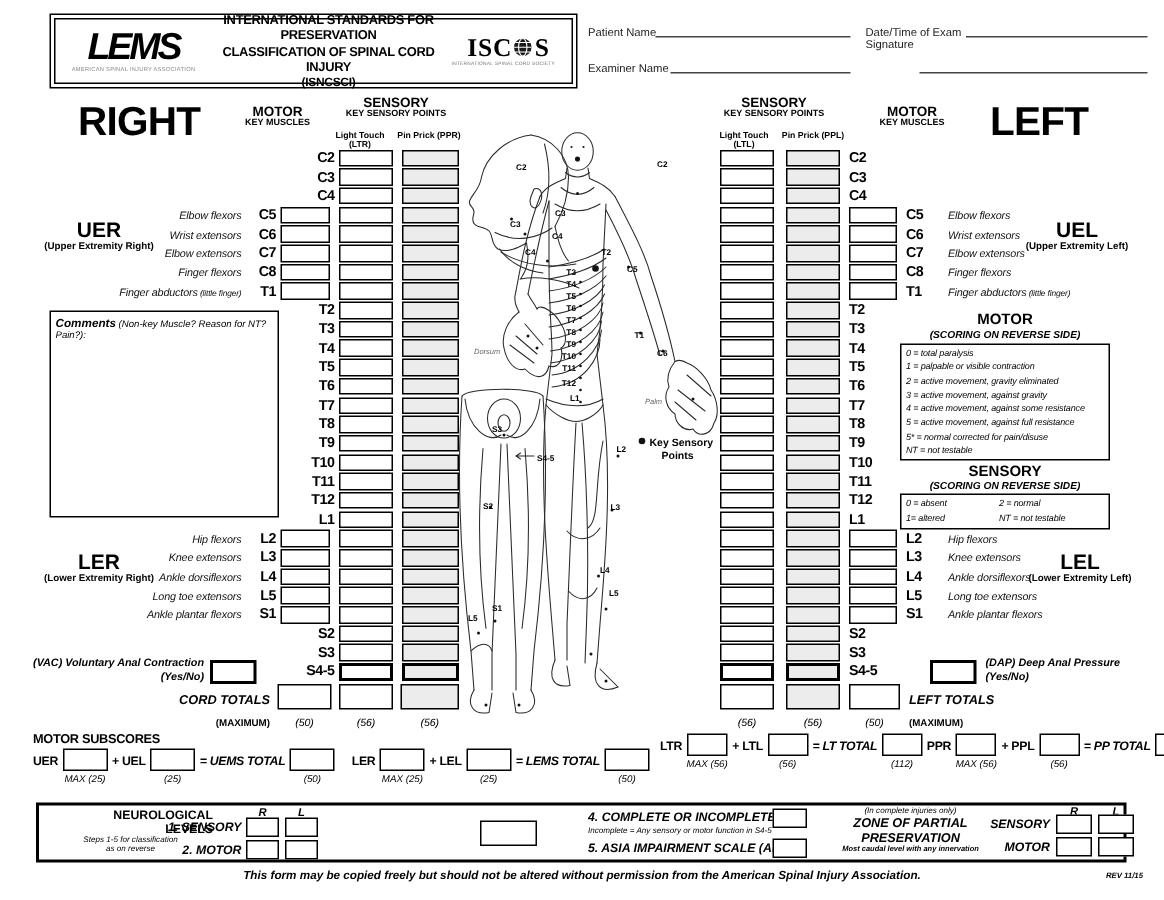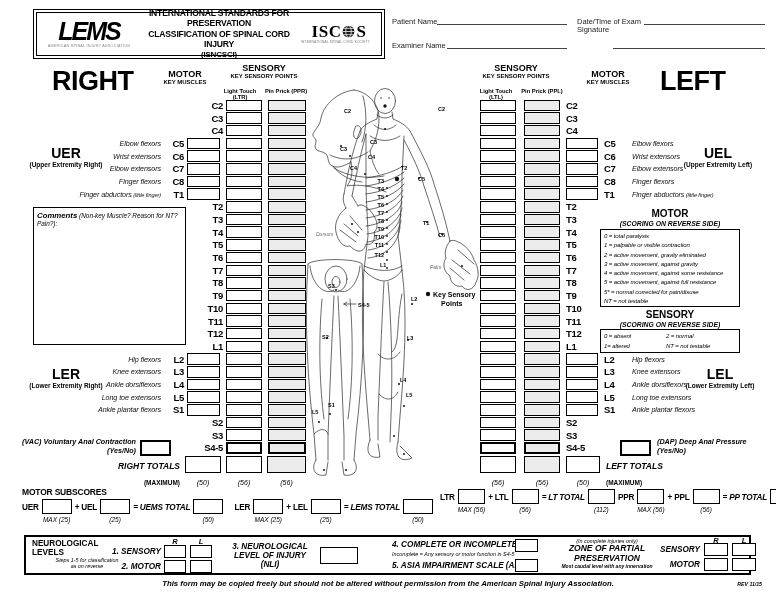--- a/index.html
+++ b/index.html
@@ -70,21 +70,21 @@
   .f-item{font-weight:bold;font-size:8.2px;margin-top:4px;white-space:nowrap;letter-spacing:-0.2px}
   .f-res{font-style:italic}
   .f-col{display:flex;flex-direction:column;align-items:center;margin:0 3px}
   .f-box{width:30px;height:15px;border:1.5px solid #000;background:#fff}
   .f-box.sm{width:27px}
   .f-max{font-size:6.5px;font-style:italic;margin-top:2px;white-space:nowrap}
   .f-gap{width:16px}
   
   .classif{left:24px;top:535px;width:727px;height:40px;border:2px solid #000}
   .classif .c{position:absolute}
-  .cl-title{font-size:8.2px;font-weight:bold;line-height:8.5px;text-align:left}
+  .cl-title{font-size:8.2px;font-weight:bold;line-height:8.5px;text-align:right}
   .cl-sub{font-size:5.4px;font-style:italic;line-height:6px;text-align:center}
   .cl-lab{font-size:8.2px;font-weight:bold;font-style:italic;text-align:right;white-space:nowrap}
   .cl-box{border:1.5px solid #000;background:#fff;position:absolute}
   .rl{font-size:7.5px;font-weight:bold;font-style:italic;text-align:center}
   .cl-note{font-size:5.4px;font-style:italic;white-space:nowrap}
   .zpp-t{font-size:8.5px;font-weight:bold;font-style:italic;line-height:9.5px;text-align:center}
   .zpp-s{font-size:5px;font-weight:bold;font-style:italic;text-align:center}
   
   .footer{left:0;top:579px;width:776px;text-align:center;font-size:7.8px;font-weight:bold;font-style:italic}
   .rev{right:14px;top:581px;font-size:5.2px;font-weight:bold;font-style:italic}
@@ -560,21 +560,21 @@
     <div>(VAC) Voluntary Anal Contraction</div>
     <div>(Yes/No)</div>
   </div>
   <div class="bold-box" style="left:140px;top:440px;width:31px;height:16px"></div>
   <div class="bold-box" style="left:620px;top:440px;width:31px;height:16px"></div>
   <div class="anal-label" style="left:657px;top:437px;width:115px;text-align:left">
     <div>(DAP) Deep Anal Pressure</div>
     <div>(Yes/No)</div>
   </div>
 
-  <div class="tot-label" style="left:96px;top:461px;width:84px;text-align:right">RIGHT TOTALS</div>
+  <div class="tot-label" style="left:96px;top:461px;width:84px;text-align:right">CORD TOTALS</div>
   <div class="tbox" style="left:185px;top:456px;width:36px"></div>
   <div class="tbox" style="left:226px;top:456px;width:36px"></div>
   <div class="tbox gray" style="left:267px;top:456px;width:39px"></div>
   <div class="maxword" style="left:112px;top:479px;width:68px">(MAXIMUM)</div>
   <div class="maxlbl" style="left:185px;top:479px;width:36px">(50)</div>
   <div class="maxlbl" style="left:226px;top:479px;width:36px">(56)</div>
   <div class="maxlbl" style="left:267px;top:479px;width:39px">(56)</div>
 
   <div class="tbox" style="left:480px;top:456px;width:36px"></div>
   <div class="tbox gray" style="left:524px;top:456px;width:36px"></div>
@@ -817,25 +817,20 @@
       <div class="cl-sub">as on reverse</div>
     </div>
     <div class="c rl" style="left:138px;top:0;width:22px">R</div>
     <div class="c rl" style="left:164px;top:0;width:22px">L</div>
     <div class="c cl-lab" style="left:60px;top:10px;width:75px">1. SENSORY</div>
     <div class="cl-box" style="left:138px;top:8px;width:22px;height:13px"></div>
     <div class="cl-box" style="left:164px;top:8px;width:22px;height:13px"></div>
     <div class="c cl-lab" style="left:60px;top:25px;width:75px">2. MOTOR</div>
     <div class="cl-box" style="left:138px;top:23px;width:22px;height:13px"></div>
     <div class="cl-box" style="left:164px;top:23px;width:22px;height:13px"></div>
-    <div class="c" style="left:198px;top:5px;width:92px">
-      <div class="cl-lab" style="text-align:center">3. NEUROLOGICAL</div>
-      <div class="cl-lab" style="text-align:center">LEVEL OF INJURY</div>
-      <div class="cl-lab" style="text-align:center">(NLI)</div>
-    </div>
     <div class="cl-box" style="left:294px;top:10px;width:38px;height:17px"></div>
     <div class="c cl-lab" style="left:366px;top:3px;text-align:left">4. COMPLETE OR INCOMPLETE?</div>
     <div class="cl-box" style="left:489px;top:2px;width:23px;height:13px"></div>
     <div class="c cl-note" style="left:366px;top:14px">Incomplete = Any sensory or motor function in S4-5</div>
     <div class="c cl-lab" style="left:366px;top:24px;text-align:left">5. ASIA IMPAIRMENT SCALE (AIS)</div>
     <div class="cl-box" style="left:489px;top:22px;width:23px;height:13px"></div>
     <div class="c" style="left:520px;top:1px;width:122px">
       <div class="cl-sub">(In complete injuries only)</div>
       <div class="zpp-t">ZONE OF PARTIAL</div>
       <div class="zpp-t">PRESERVATION</div>

